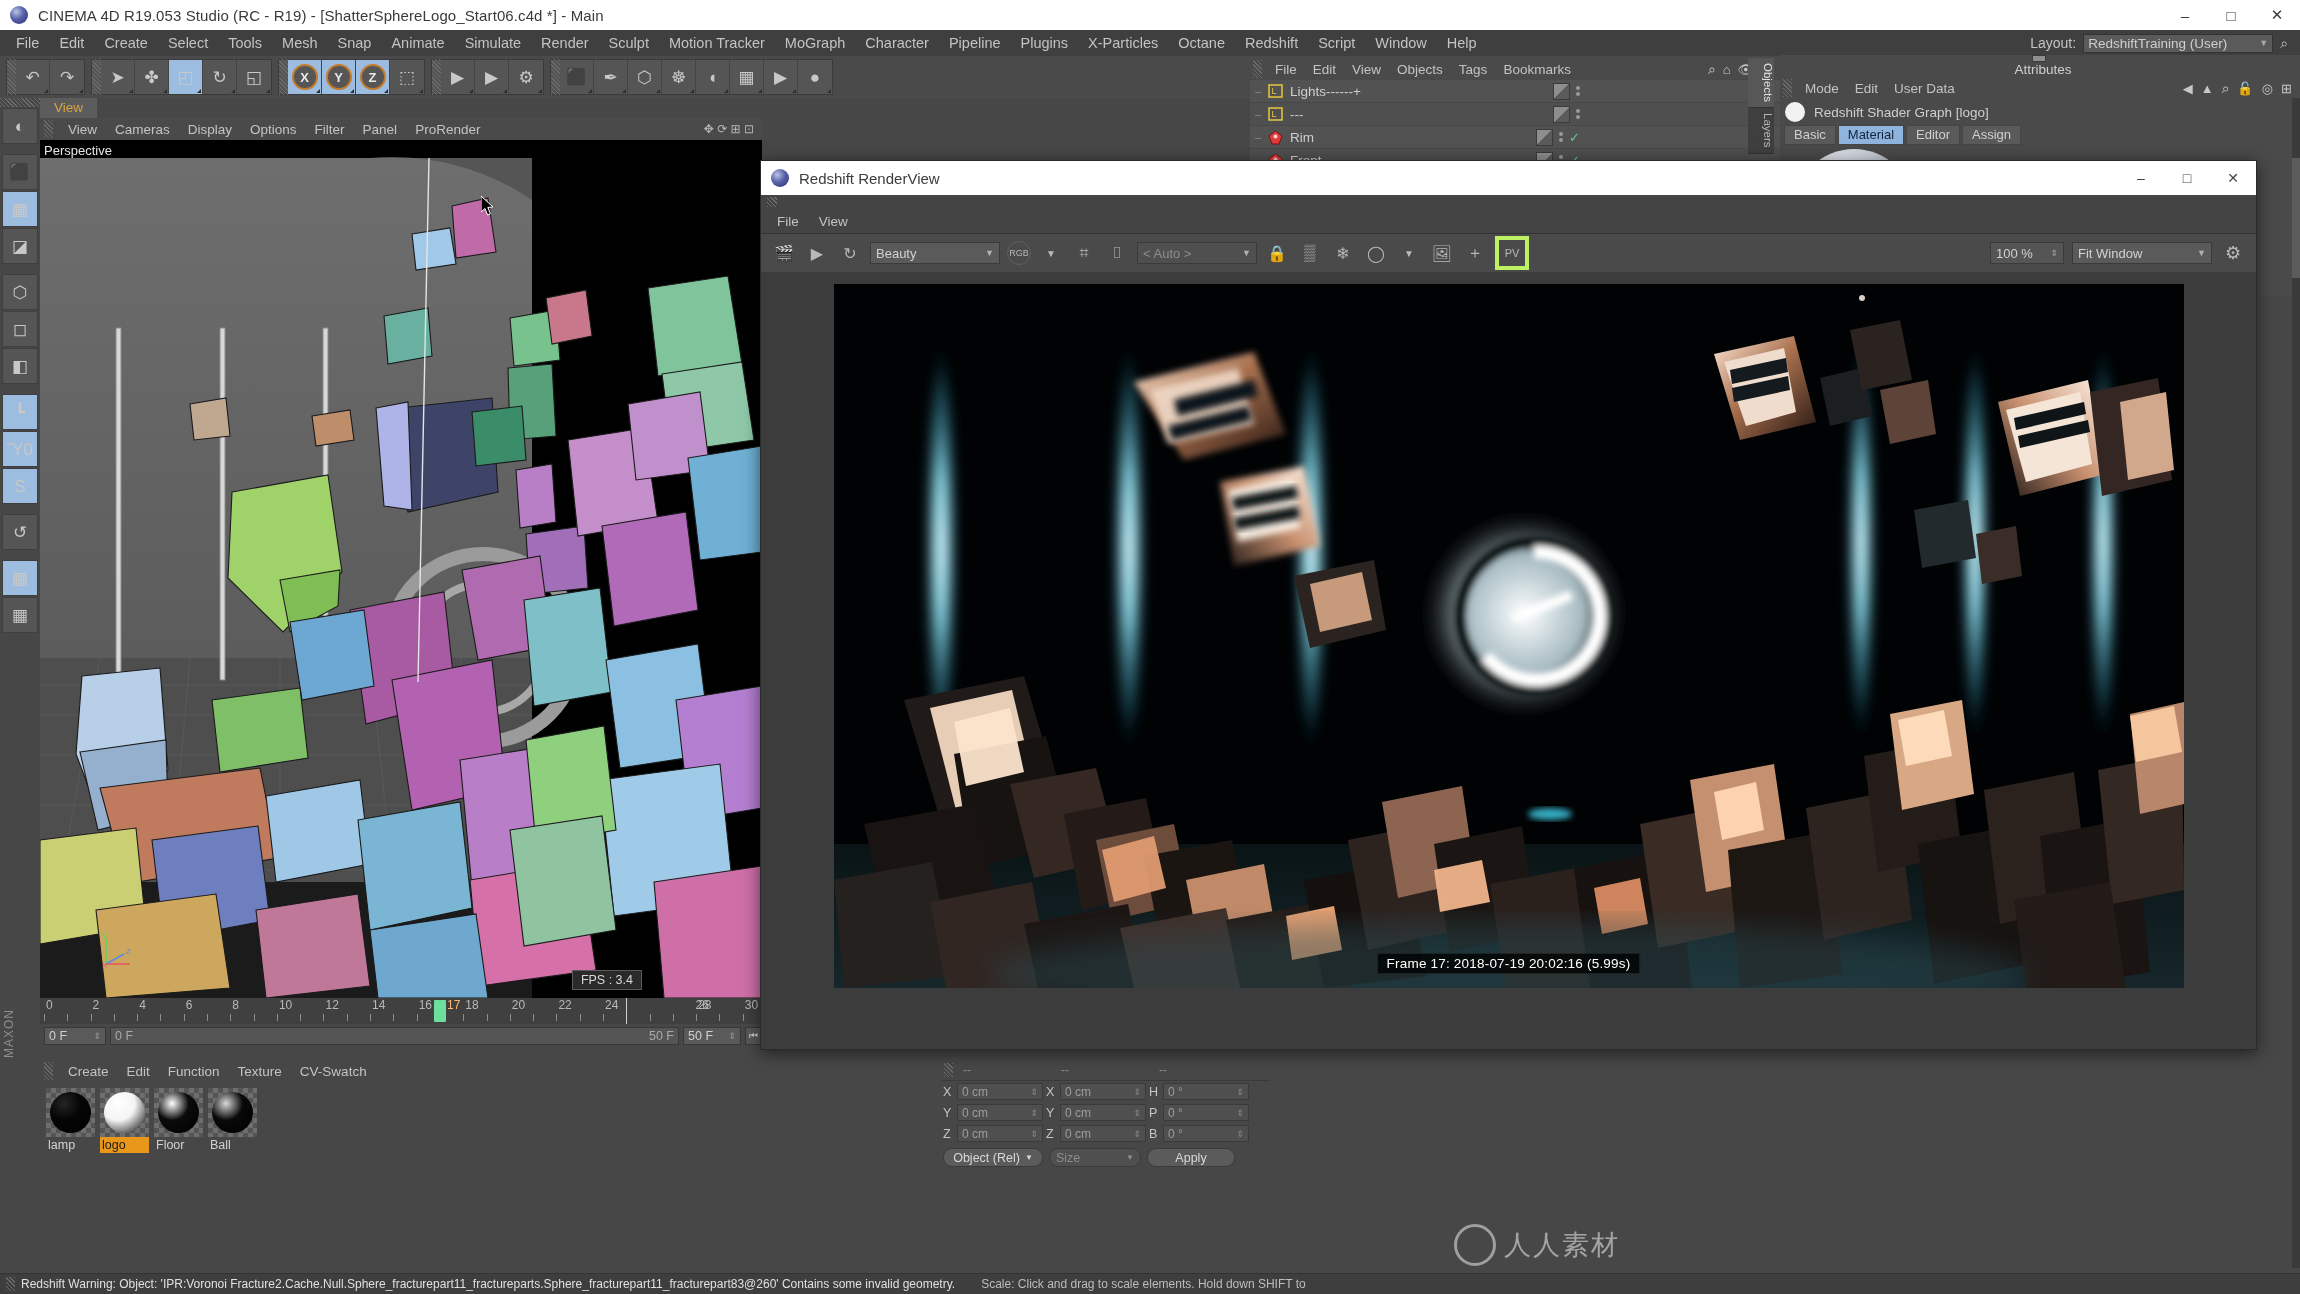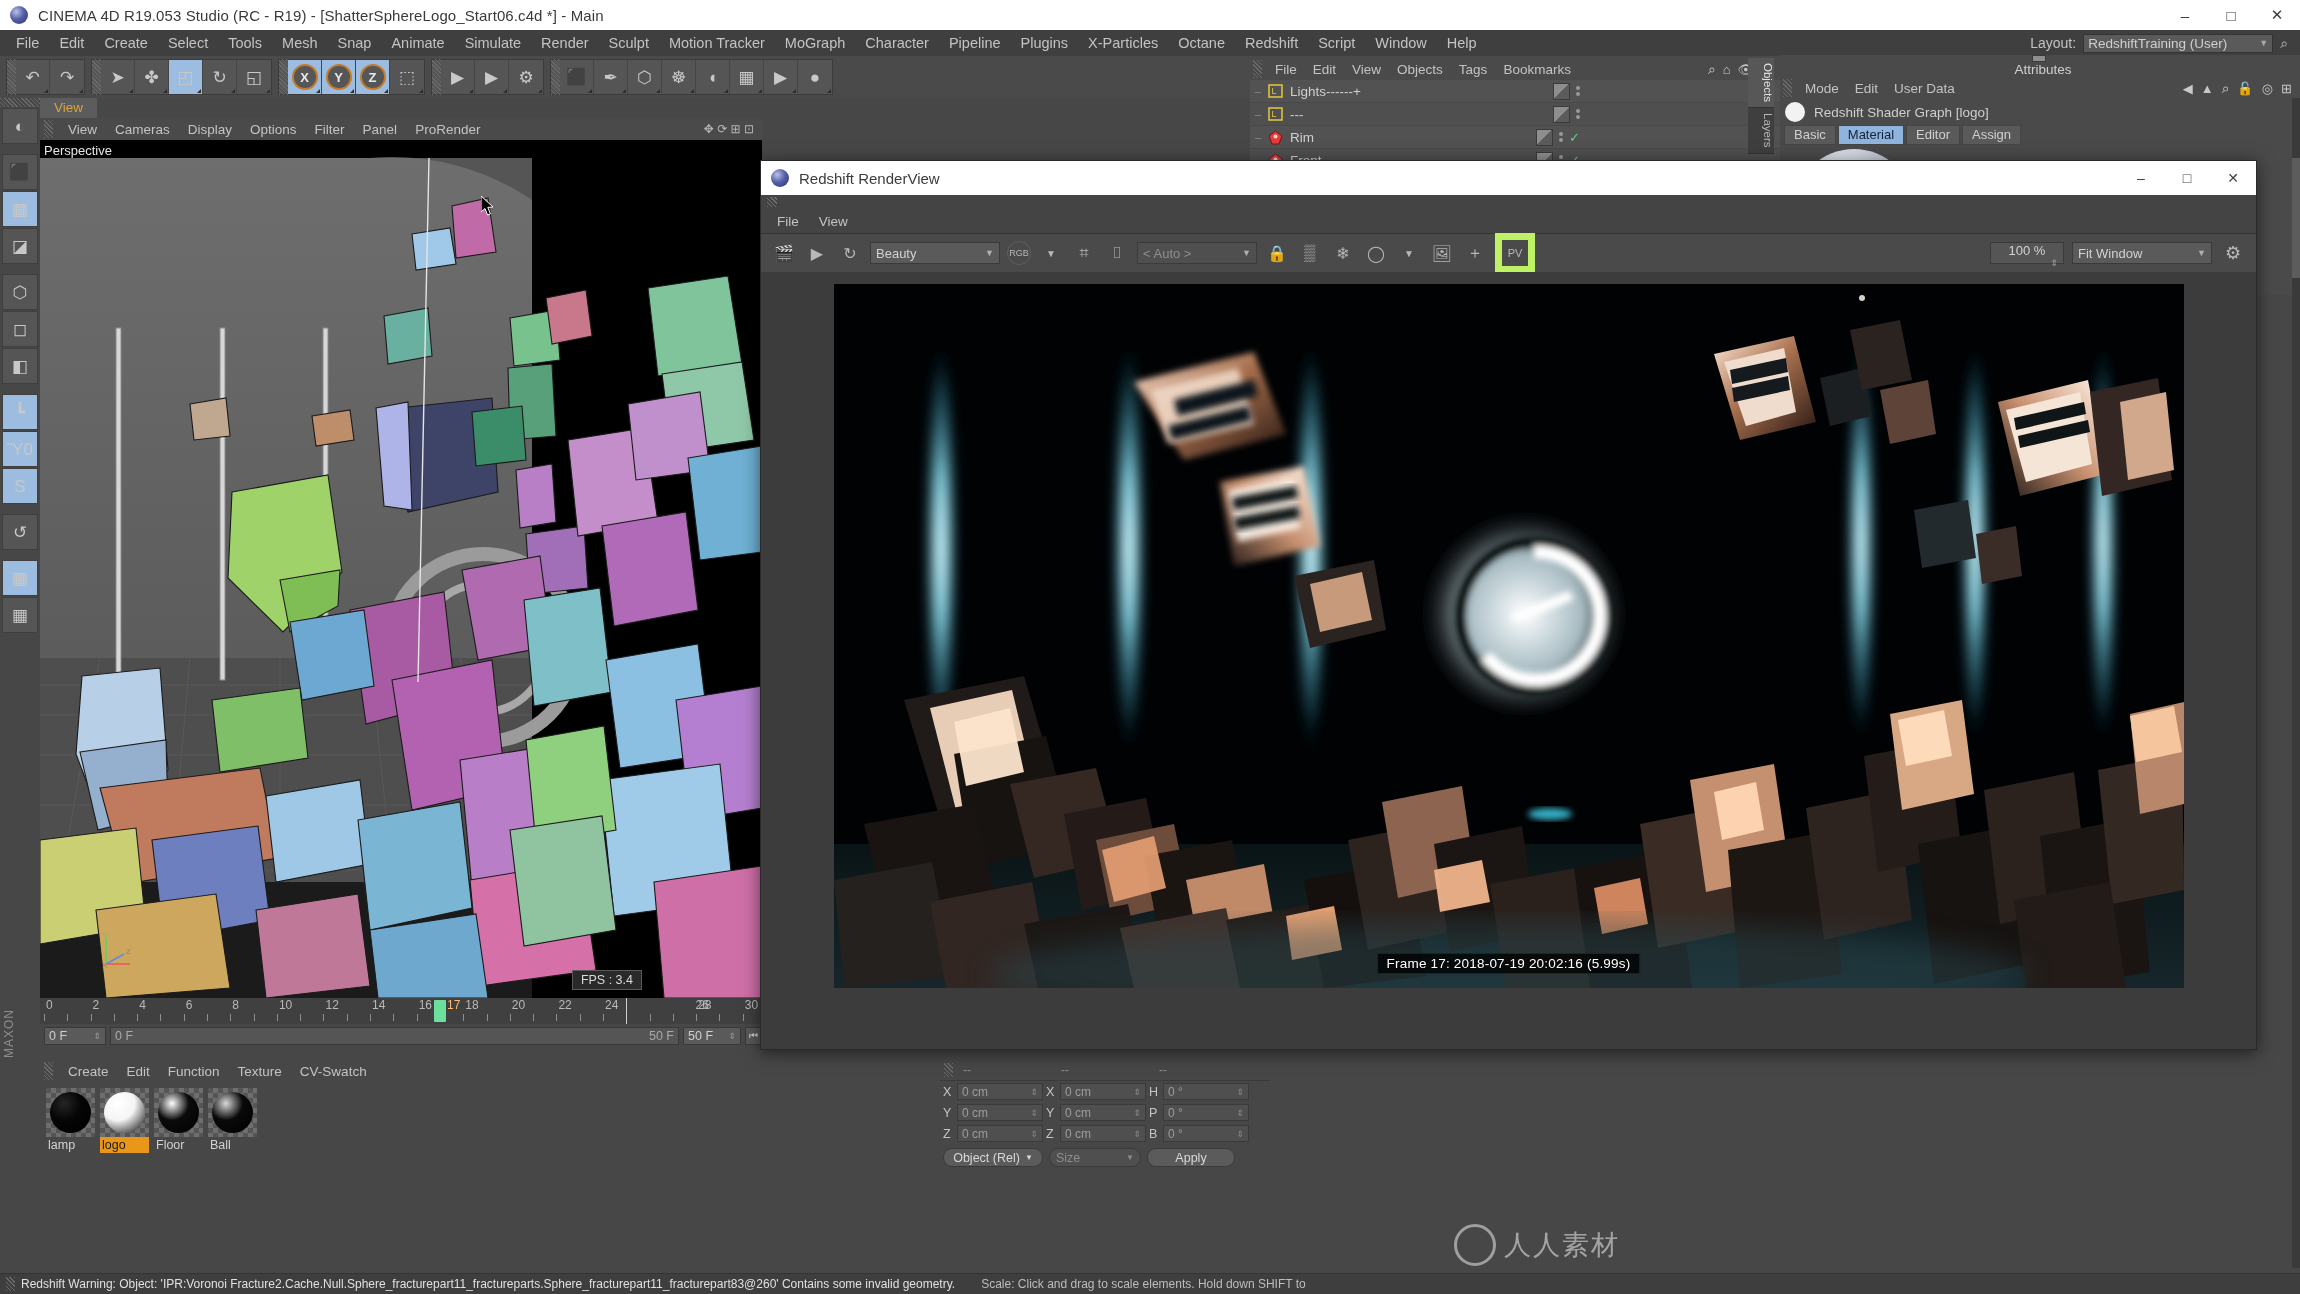--- a/index.html
+++ b/index.html
@@ -156,21 +156,21 @@
   .rv-menu .mi{font-size:13.5px;color:#c3c3c3;padding:2px 10px;}
   .rv-tools{height:38px;background:#4a4a4a;display:flex;align-items:center;gap:7px;
             padding:0 10px;box-sizing:border-box;}
   .rtb{width:26px;height:26px;display:flex;align-items:center;justify-content:center;
        color:#b8b8b8;font-size:16px;}
   .rsel{height:22px;width:130px;background:#5a5a5a;border:1px solid #3a3a3a;display:flex;
         align-items:center;padding:0 5px;font-size:13px;color:#d2d2d2;box-sizing:border-box;}
   .rsel .arr{margin-left:auto;font-size:9px;color:#b0b0b0;}
   .rsel.dim{color:#8e8e8e;width:120px;background:#4f4f4f;}
   .rnum{height:22px;width:74px;background:#555;border:1px solid #3a3a3a;display:flex;
-        align-items:center;padding:0 5px;font-size:13px;color:#d2d2d2;box-sizing:border-box;flex-direction:column;}
+        align-items:center;padding:0 5px;font-size:13px;color:#d2d2d2;box-sizing:border-box;}
   .rnum .sp{margin-left:auto;font-size:9px;color:#a5a5a5;}
   .rv-canvas{position:relative;height:728px;background:#3c3c3c;
              display:flex;align-items:center;justify-content:center;}
   .rv-img{position:relative;width:1350px;height:704px;background:#010203;overflow:hidden;}
   .rv-frame{position:absolute;left:50%;transform:translateX(-50%);bottom:14px;z-index:30;
             background:rgba(0,0,0,.78);color:#ffffff;font-size:13.5px;padding:2px 9px;
             letter-spacing:.2px;border:1px solid rgba(255,255,255,.1);}
 
   
   .coord{position:absolute;left:940px;top:1060px;width:330px;height:120px;background:#474747;}
@@ -900,21 +900,21 @@
         <span>&lt; Auto &gt;</span>
         <span class="arr">▼</span>
       </div>
       <div class="rtb">🔒</div>
       <div class="rtb">▒</div>
       <div class="rtb">❄</div>
       <div class="rtb">◯</div>
       <div class="rtb" style="font-size:10px">▼</div>
       <div class="rtb">🖼</div>
       <div class="rtb">＋</div>
-      <div class="rtb" style="font-size:11px;border:7px solid #bef264">PV</div>
+      <div class="rtb" style="font-size:11px;border:4px solid #bef264">PV</div>
 
       <div style="margin-left:auto;display:flex;align-items:center;gap:8px;">
         <div class="rnum">
           <span>100 %</span>
           <span class="sp">⇕</span>
         </div>
         <div class="rsel" style="width:140px">
           <span>Fit Window</span>
           <span class="arr">▼</span>
         </div>

